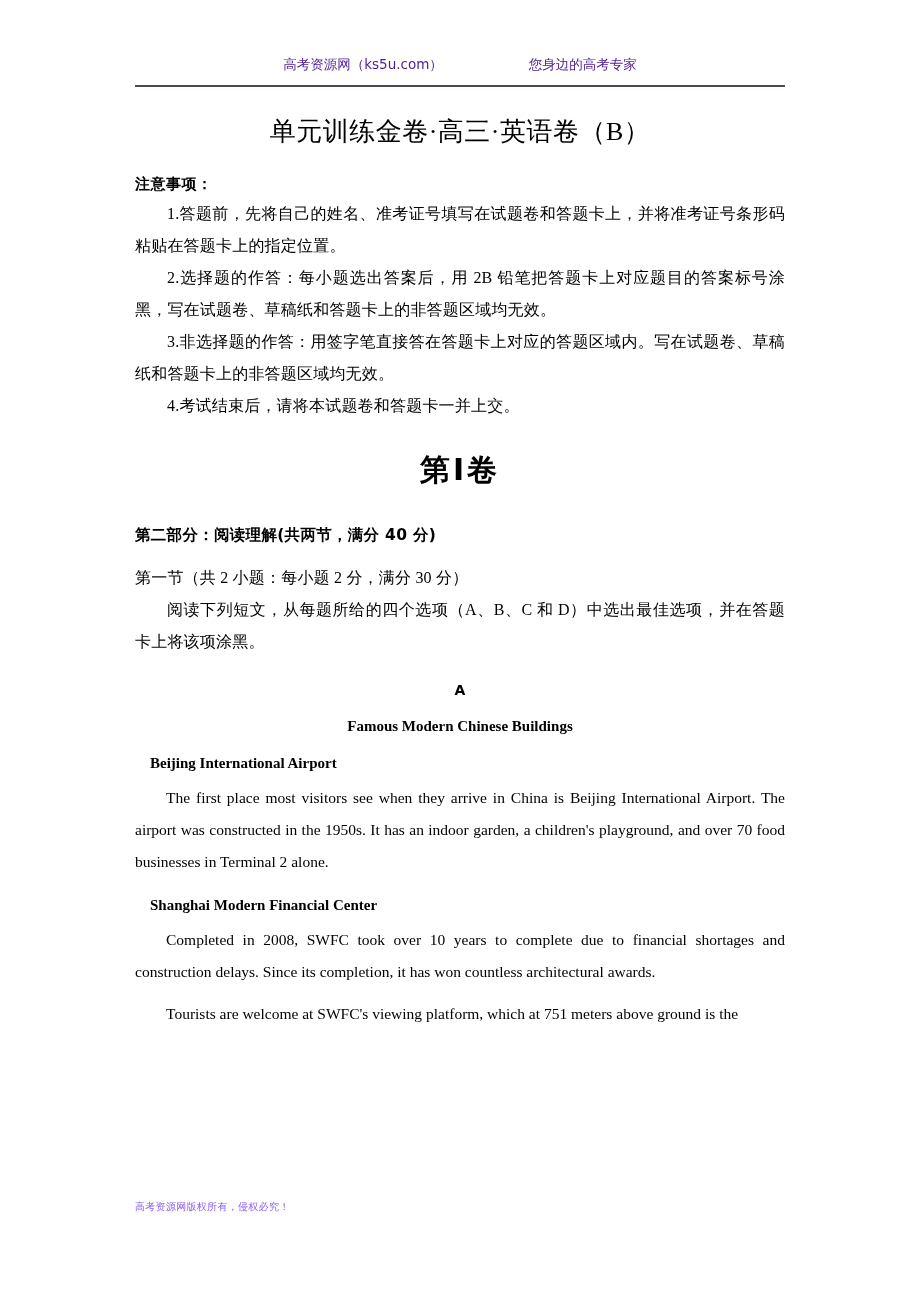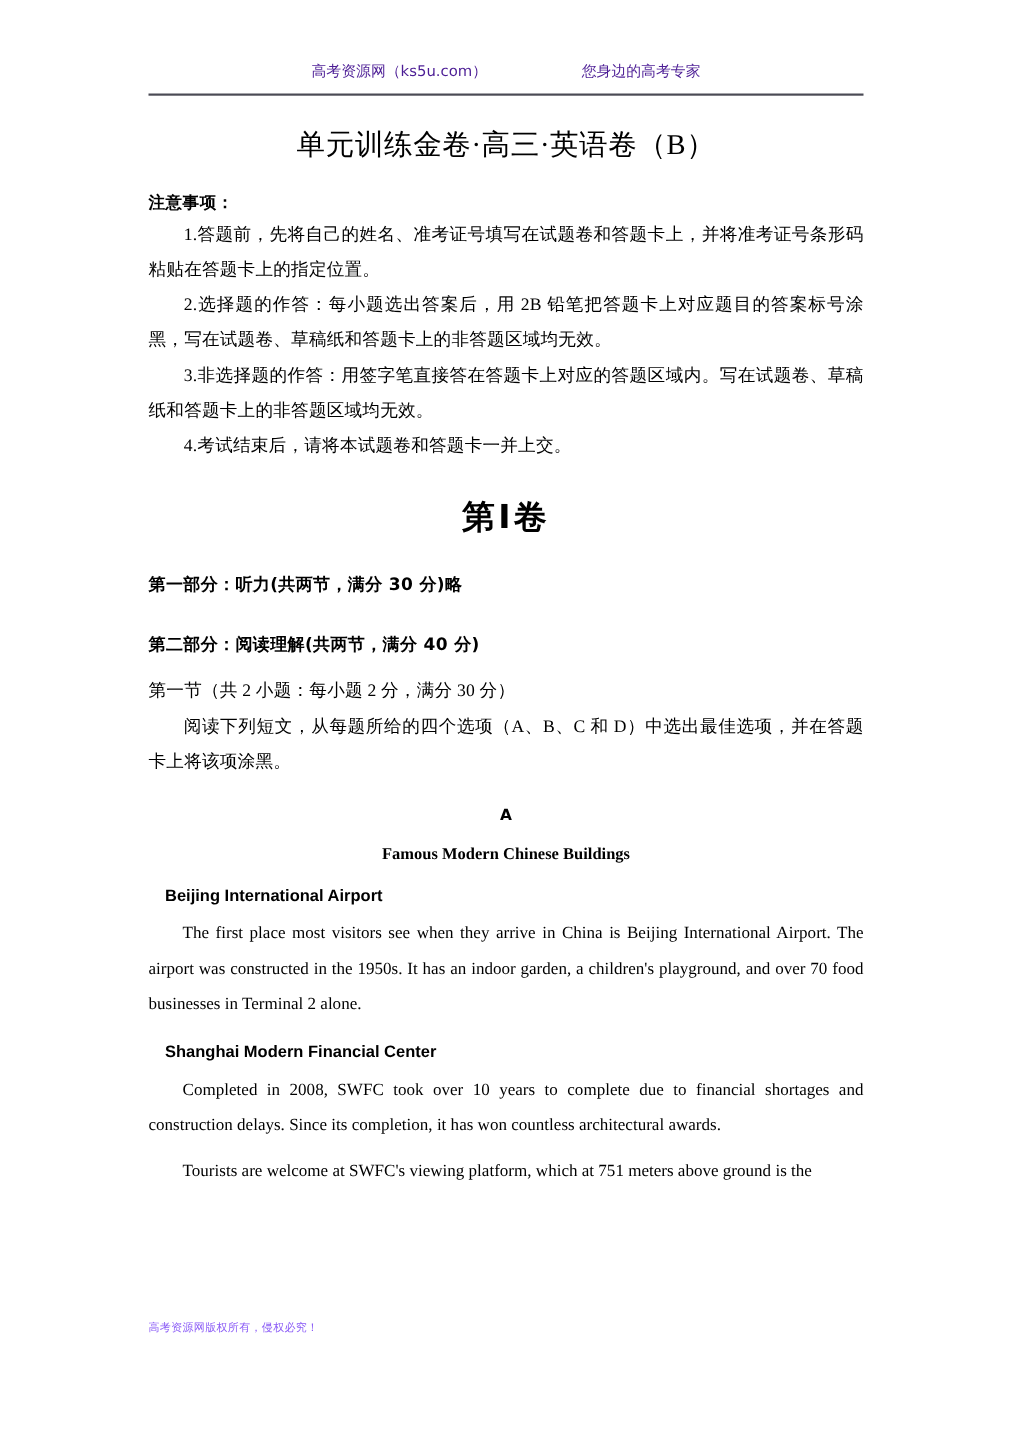--- a/index.html
+++ b/index.html
@@ -134,21 +134,21 @@
     margin: 24px 0 0 0;
   }
   .passage-title {
     text-align: center;
     font-family: "Liberation Serif", "DejaVu Serif", serif;
     font-weight: bold;
     font-size: 15px;
     margin: 20px 0 0 0;
   }
   .sub-heading {
-    font-family: Liberation Sans, sans-serif;
+    font-family: Liberation Serif, serif;
     font-weight: bold;
     font-size: 15px;
     margin: 20px 0 0 0;
     text-indent: 1em;
   }
   .en-para {
     font-size: 15.5px;
     line-height: 2.05;
     text-align: justify;
     text-indent: 2em;
@@ -185,21 +185,20 @@
     <div class="doc-title">单元训练金卷·高三·英语卷（B）</div>
 
     <div class="notice-label">注意事项：</div>
     <p class="cn-para">1.答题前，先将自己的姓名、准考证号填写在试题卷和答题卡上，并将准考证号条形码粘贴在答题卡上的指定位置。</p>
     <p class="cn-para tight">2.选择题的作答：每小题选出答案后，用 2B 铅笔把答题卡上对应题目的答案标号涂黑，写在试题卷、草稿纸和答题卡上的非答题区域均无效。</p>
     <p class="cn-para tight">3.非选择题的作答：用签字笔直接答在答题卡上对应的答题区域内。写在试题卷、草稿纸和答题卡上的非答题区域均无效。</p>
     <p class="cn-para tight">4.考试结束后，请将本试题卷和答题卡一并上交。</p>
 
     <div class="juan-heading">第Ⅰ卷</div>
 
-    <div class="part-heading">第一部分：听力(共两节，满分 30 分)略</div>
 
     <div class="part-heading second">第二部分：阅读理解(共两节，满分 40 分)</div>
 
     <div class="section-line">第一节（共 2 小题：每小题 2 分，满分 30 分）</div>
 
     <p class="cn-para tight">阅读下列短文，从每题所给的四个选项（A、B、C 和 D）中选出最佳选项，并在答题卡上将该项涂黑。</p>
 
     <div class="passage-letter">A</div>
     <div class="passage-title">Famous Modern Chinese Buildings</div>
 

